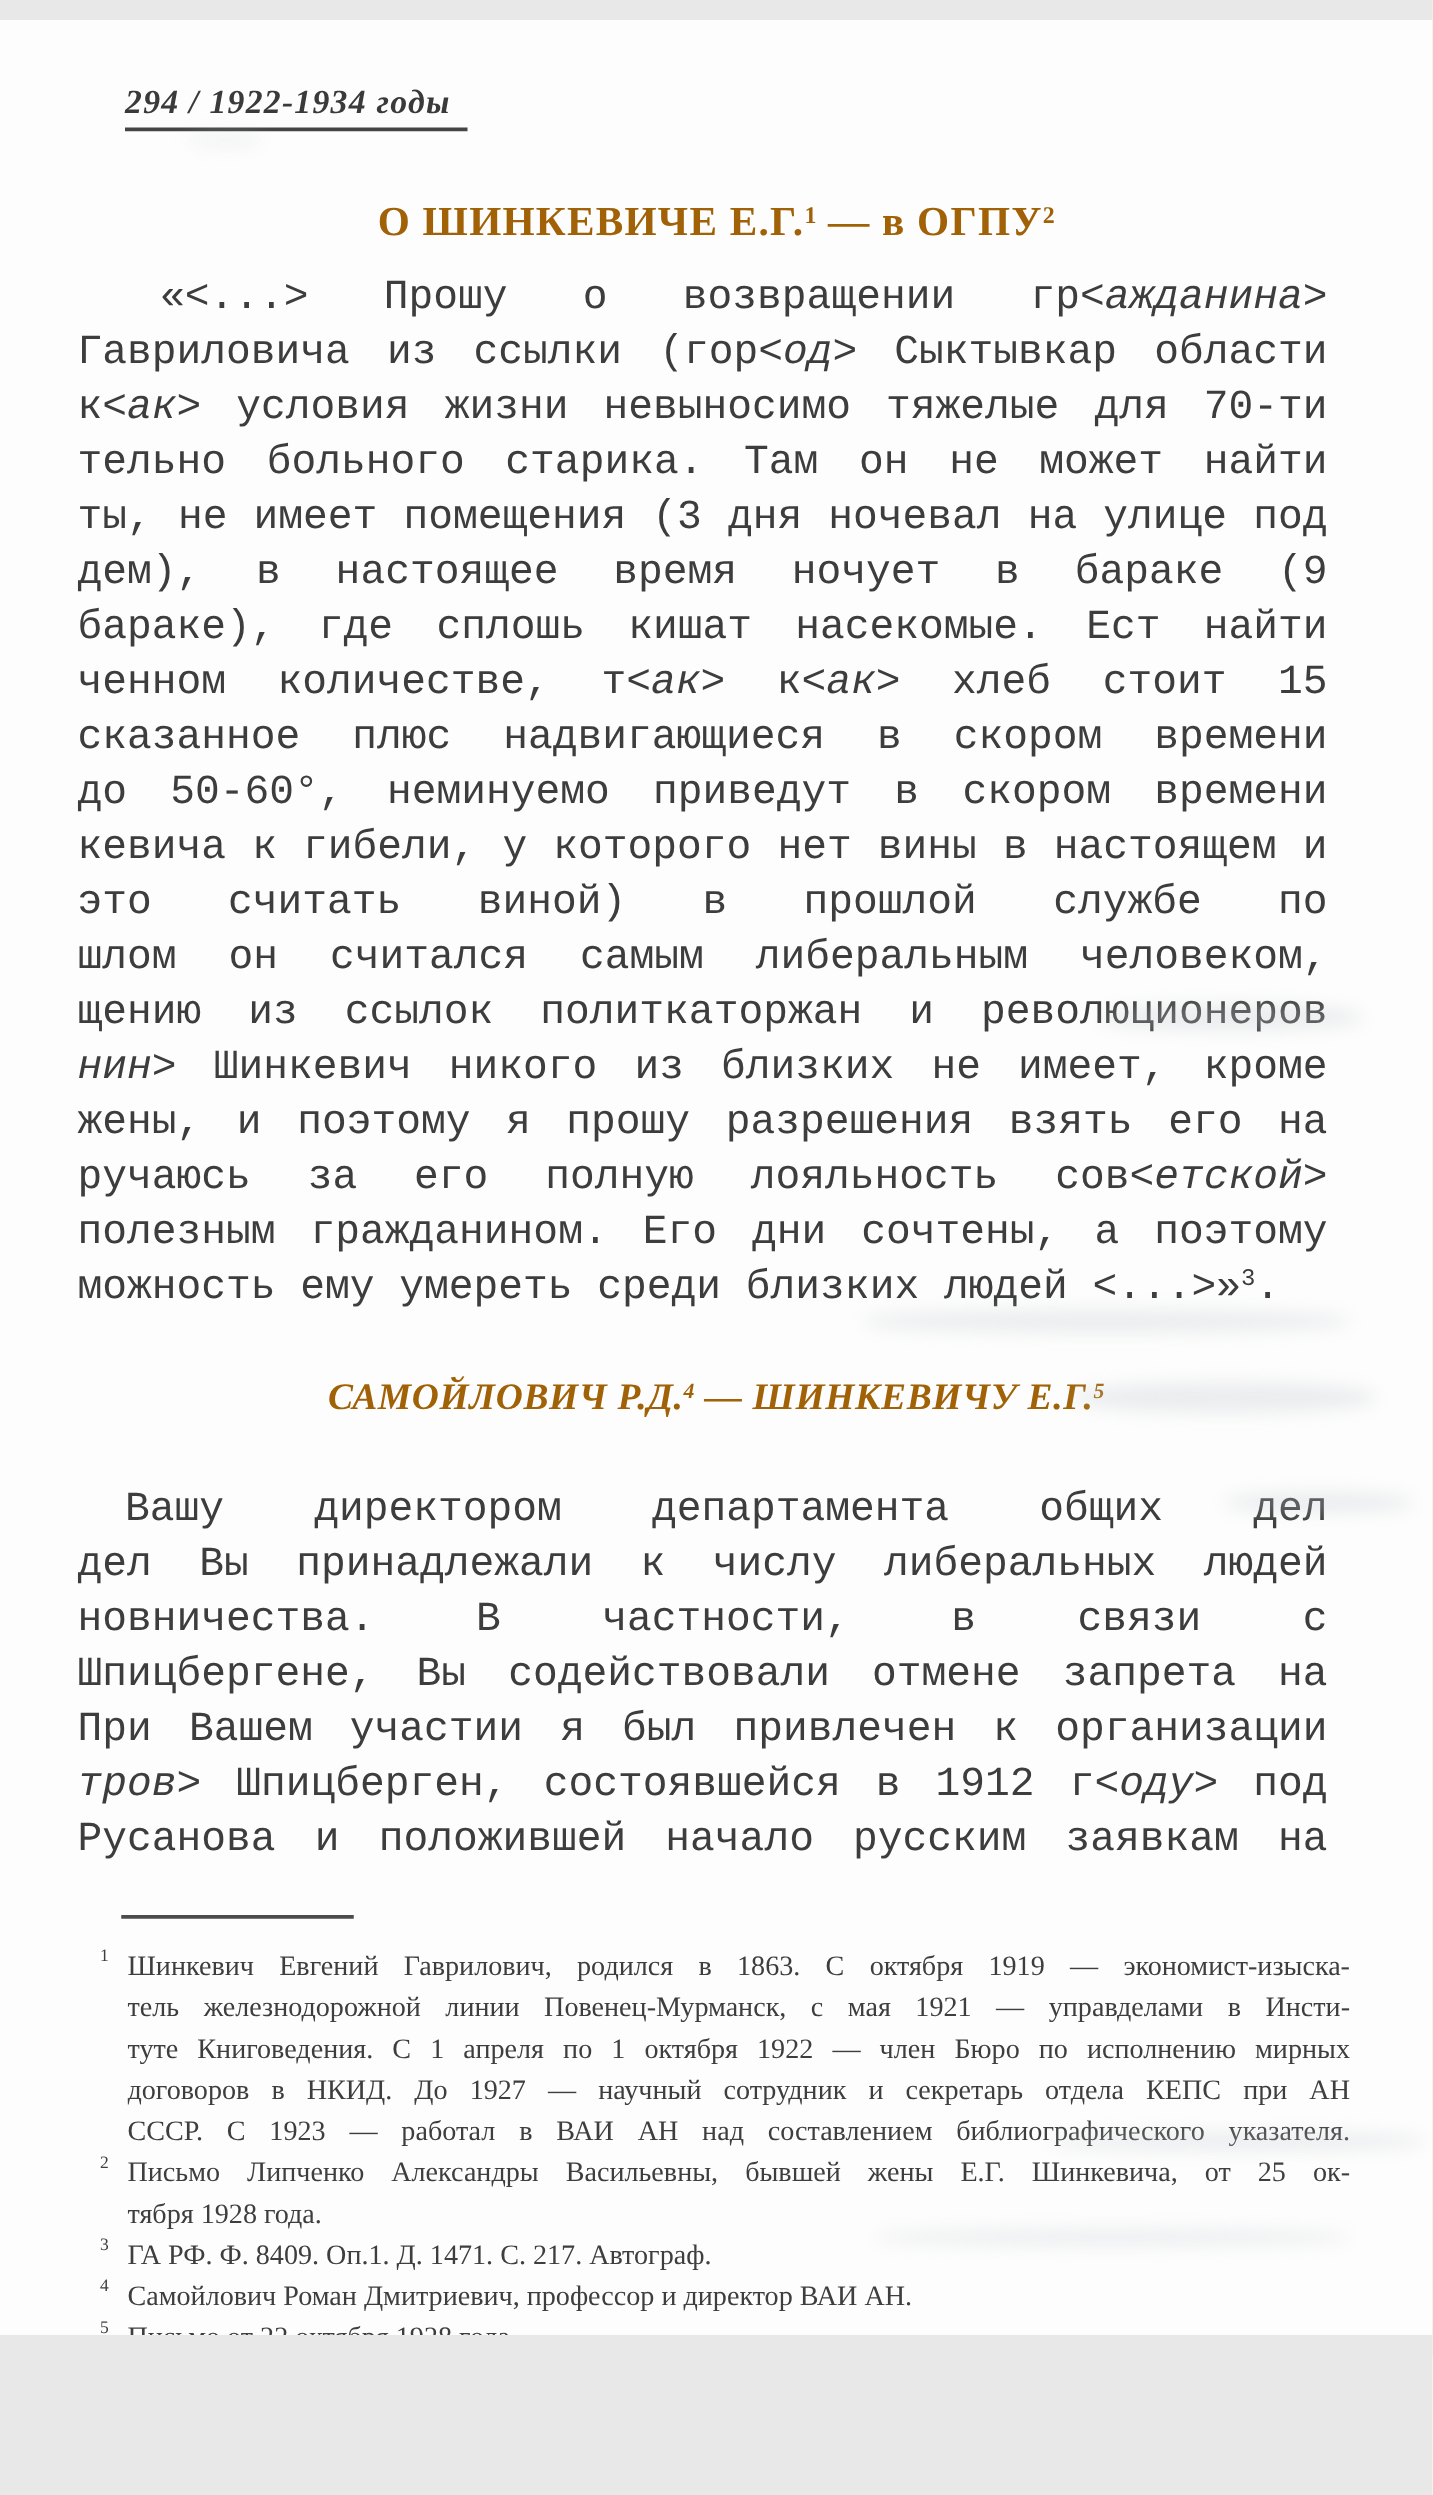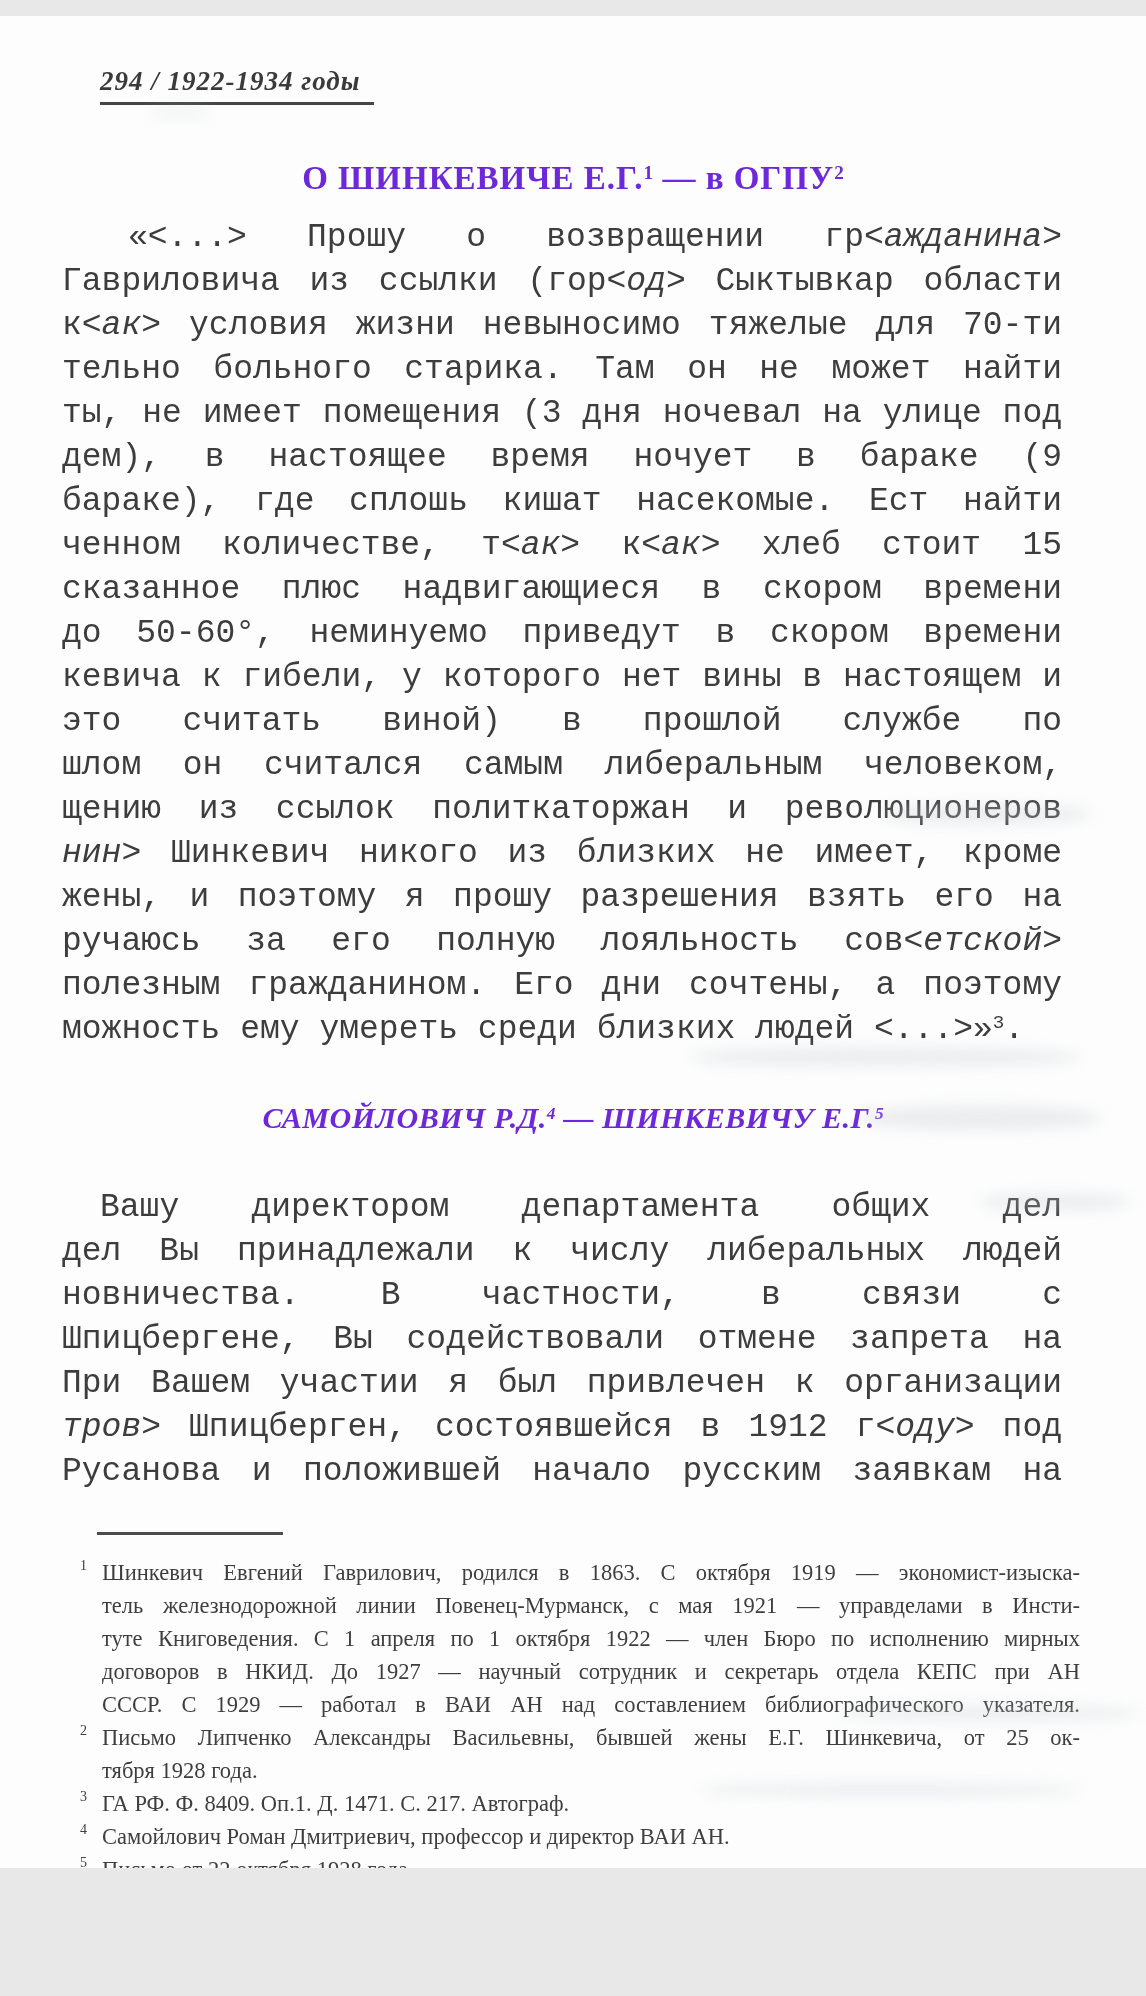--- a/index.html
+++ b/index.html
@@ -19,21 +19,21 @@
     letter-spacing:1px;color:#3a3a3a;
   }
   .page-header .hdr-inner{
     display:inline-block;
     padding:0 14px 5px 0;
     border-bottom:3px solid #454545;
   }
   
   .doc-title{
     position:absolute;left:73px;width:1000px;
-    font-weight:bold;color:#6d28d9;
+    font-weight:bold;color:#a16207;
   }
   .title-1{top:144px;font-size:33px;letter-spacing:1px;}
   .title-2{top:1085px;font-size:30px;letter-spacing:.5px;font-style:italic;}
   
   .rich .tline{
     text-align:justify;
     overflow:hidden;
   }
   .rich .tline::after{
     content:"";display:inline-block;width:100%;height:0;vertical-align:top;
@@ -137,21 +137,21 @@
 
   <div class="footnotes">
 
     <div class="footnote">
       <span class="fn-marker">1</span>
       <div class="fn-text rich">
           <div class="tline"><span>Шинкевич Евгений Гаврилович, родился в 1863. С октября 1919 — экономист-изыска-</span></div>
           <div class="tline"><span>тель железнодорожной линии Повенец-Мурманск, с мая 1921 — управделами в Инсти-</span></div>
           <div class="tline"><span>туте Книговедения. С 1 апреля по 1 октября 1922 — член Бюро по исполнению мирных</span></div>
           <div class="tline"><span>договоров в НКИД. До 1927 — научный сотрудник и секретарь отдела КЕПС при АН</span></div>
-          <div class="tline"><span>СССР. С 1929 — работал в ВАИ АН над составлением библиографического указателя.</span></div>
+          <div class="tline"><span>СССР. С 1923 — работал в ВАИ АН над составлением библиографического указателя.</span></div>
         </div>
     </div>
 
     <div class="footnote">
       <span class="fn-marker">2</span>
       <div class="fn-text rich short-last">
           <div class="tline"><span>Письмо Липченко Александры Васильевны, бывшей жены Е.Г. Шинкевича, от 25 ок-</span></div>
           <div class="tline"><span>тября 1928 года.</span></div>
         </div>
     </div>

